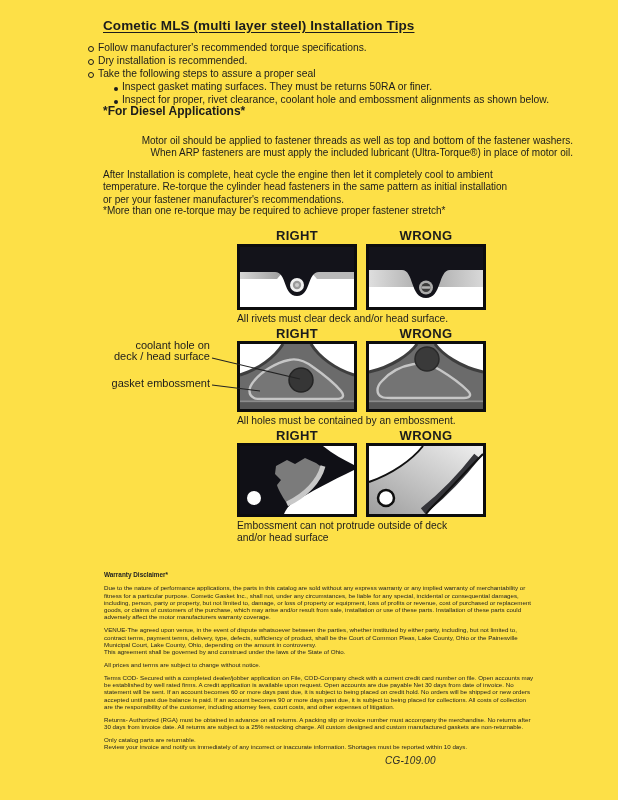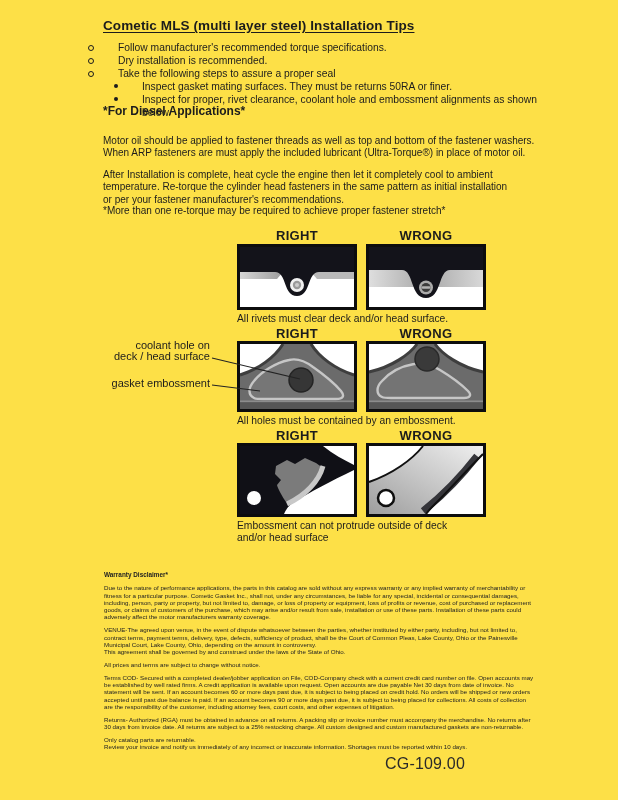--- a/index.html
+++ b/index.html
@@ -7,30 +7,30 @@
     position:relative;width:618px;height:800px;background:#fde047;
     font-family:"Liberation Sans","DejaVu Sans",sans-serif;color:#1c1c1c;
     overflow:hidden;margin:0 auto;
   }
   .abs{position:absolute;}
   
   .title{left:103px;top:18px;font-size:13.5px;font-weight:bold;
     text-decoration:underline;text-underline-offset:2px;letter-spacing:.1px;}
   
   .bullets{left:88px;top:41px;width:470px;font-size:10.3px;line-height:13px;}
-  .bullet-row{display:flex;align-items:flex-start;gap:20px;}
+  .bullet-row{display:flex;align-items:center;}
   .bullet-row.sub{margin-left:26px;}
   .circ{flex:0 0 auto;width:4px;height:4px;border:1px solid #1c1c1c;border-radius:50%;
     margin:3.5px 4px 0 0;}
   .dot{flex:0 0 auto;width:4px;height:4px;background:#1c1c1c;border-radius:50%;
     margin:4px 4px 0 0;}
   
   .diesel-h{left:103px;top:104px;font-size:12px;font-weight:bold;}
   .para{left:103px;font-size:10px;line-height:12.4px;width:470px;}
-  .p1{top:135px;}
+  .p1{top:135px;text-align:right;}
   .p2{top:169px;}
   .note{top:205px;}
   
   .fig-label{width:120px;text-align:center;font-size:13px;font-weight:bold;letter-spacing:.3px;}
   .lr1{top:228px;} .lr2{top:326px;} .lr3{top:428px;}
   .colL{left:237px;} .colR{left:366px;}
   .fig-box{width:120px;}
   .br1{top:244px;} .br2{top:341px;} .br3{top:443px;}
   .fig-box svg{display:block;}
   .caption{left:237px;font-size:10.3px;line-height:11.5px;width:300px;}
@@ -38,21 +38,21 @@
   .callout{width:112px;text-align:right;font-size:11px;line-height:10.8px;}
   .co1{left:98px;top:340px;}
   .co2{left:98px;top:378px;}
   .leaders{left:206px;top:350px;pointer-events:none;z-index:5;}
   
   .legal{left:104px;top:571px;width:432px;font-size:6.2px;line-height:7.3px;color:#222;}
   .legal .lh{font-weight:bold;margin:0 0 6px 0;font-size:6.4px;}
   .legal p{margin:0 0 5.5px 0;}
   .legal p.tight{margin-bottom:0;}
   
-  .docnum{left:385px;top:755px;font-size:16px;letter-spacing:.2px;color:#2a2a2a;}
+  .docnum{left:385px;top:755px;font-size:10px;letter-spacing:.2px;color:#2a2a2a;font-style:italic;}
 </style>
 </head>
 <body>
 
 <div class="page">
 
   <div class="abs title">Cometic MLS (multi layer steel) Installation Tips</div>
 
   <div class="abs bullets">
     <div class="bullet-row">

